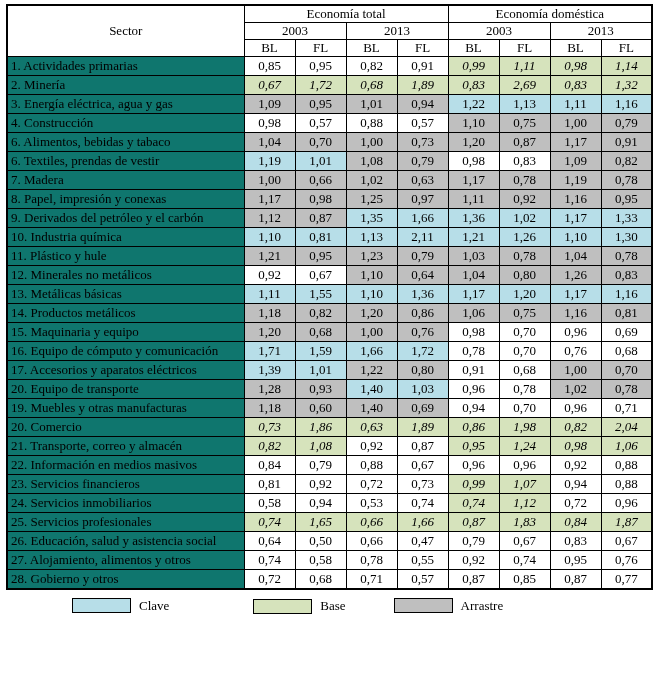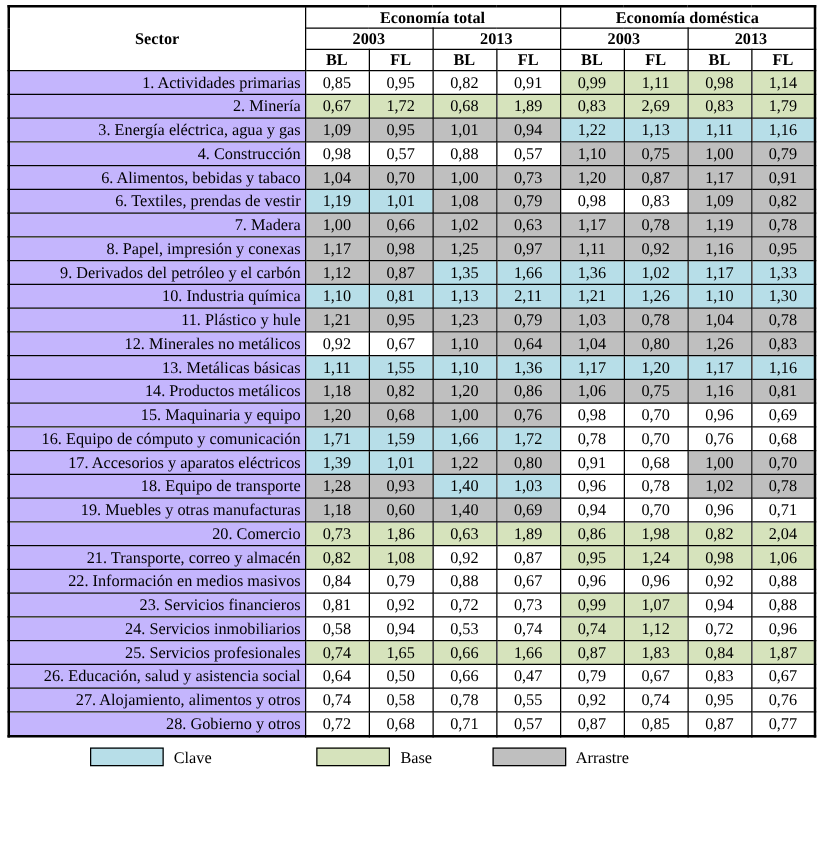--- a/index.html
+++ b/index.html
@@ -23,38 +23,38 @@
   }
   table.linkages th, table.linkages td {
     border: 1px solid #000;
     font-size: 13px;
     padding: 0 3px;
     box-sizing: border-box;
     white-space: nowrap;
     overflow: hidden;
   }
   table.linkages thead th {
-    font-weight: bold;
+    font-weight: normal;
     text-align: center;
     height: 16px;
     background: #ffffff;
   }
   table.linkages tbody td {
     height: 19px;
   }
   td.sector {
-    text-align: right;
+    text-align: left;
     padding-left: 5px;
-    background: #c4b5fd;
+    background: #0f766e;
   }
   td.num {
     text-align: center;
   }
   .clave        { background: var(--clave); }
-  .base         { background: var(--base); }
+  .base         { background: var(--base); font-style: italic; }
   .arrastre     { background: var(--arrastre); }
   .independiente{ background: var(--independiente); }
 
   .legend {
     display: flex;
     align-items: center;
     margin: 8px 0 0 30px;
   }
   .legend-item {
     display: flex;
@@ -65,21 +65,21 @@
     width: 57px;
     height: 13px;
     border: 1px solid #000;
     margin-right: 8px;
     display: inline-block;
   }
   .legend-item .legend-label {
     font-size: 13px;
   }
   .legend-item.li-0 { margin-right: 48px; }
-  .legend-item.li-1 { margin-right: 12px; }
+  .legend-item.li-1 { margin-right: 12px; align-items: flex-end; }
   .legend-item.li-2 { margin-right: 20px; }
 </style>
 </head>
 <body>
 
 <div class="page">
 
   <table class="linkages">
     <colgroup>
       <col style="width:237px">
@@ -129,21 +129,21 @@
         </tr>
         <tr>
           <td class="sector">2. Minería</td>
           <td class="num base">0,67</td>
           <td class="num base">1,72</td>
           <td class="num base">0,68</td>
           <td class="num base">1,89</td>
           <td class="num base">0,83</td>
           <td class="num base">2,69</td>
           <td class="num base">0,83</td>
-          <td class="num base">1,79</td>
+          <td class="num base">1,32</td>
         </tr>
         <tr>
           <td class="sector">3. Energía eléctrica, agua y gas</td>
           <td class="num arrastre">1,09</td>
           <td class="num arrastre">0,95</td>
           <td class="num arrastre">1,01</td>
           <td class="num arrastre">0,94</td>
           <td class="num clave">1,22</td>
           <td class="num clave">1,13</td>
           <td class="num clave">1,11</td>
@@ -297,21 +297,21 @@
           <td class="num clave">1,39</td>
           <td class="num clave">1,01</td>
           <td class="num arrastre">1,22</td>
           <td class="num arrastre">0,80</td>
           <td class="num independiente">0,91</td>
           <td class="num independiente">0,68</td>
           <td class="num arrastre">1,00</td>
           <td class="num arrastre">0,70</td>
         </tr>
         <tr>
-          <td class="sector">18. Equipo de transporte</td>
+          <td class="sector">20. Equipo de transporte</td>
           <td class="num arrastre">1,28</td>
           <td class="num arrastre">0,93</td>
           <td class="num clave">1,40</td>
           <td class="num clave">1,03</td>
           <td class="num independiente">0,96</td>
           <td class="num independiente">0,78</td>
           <td class="num arrastre">1,02</td>
           <td class="num arrastre">0,78</td>
         </tr>
         <tr>

